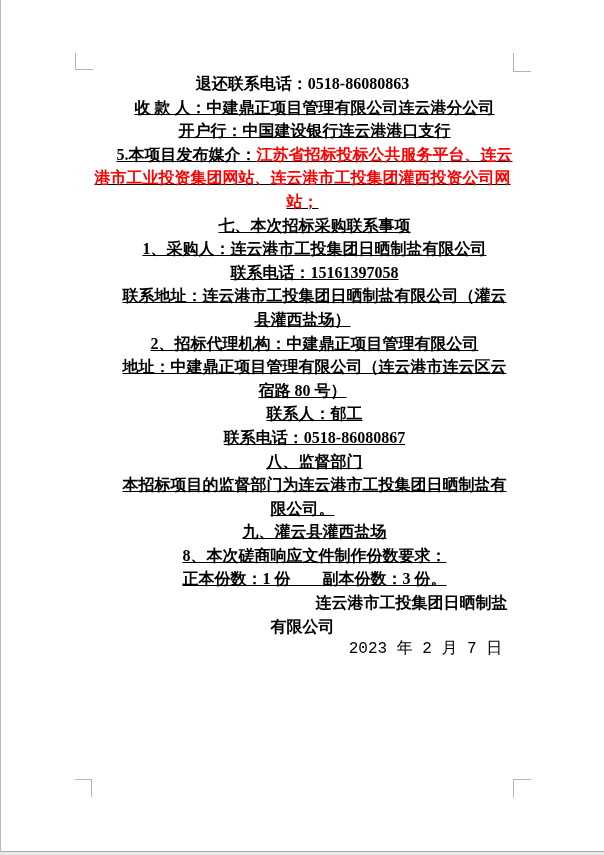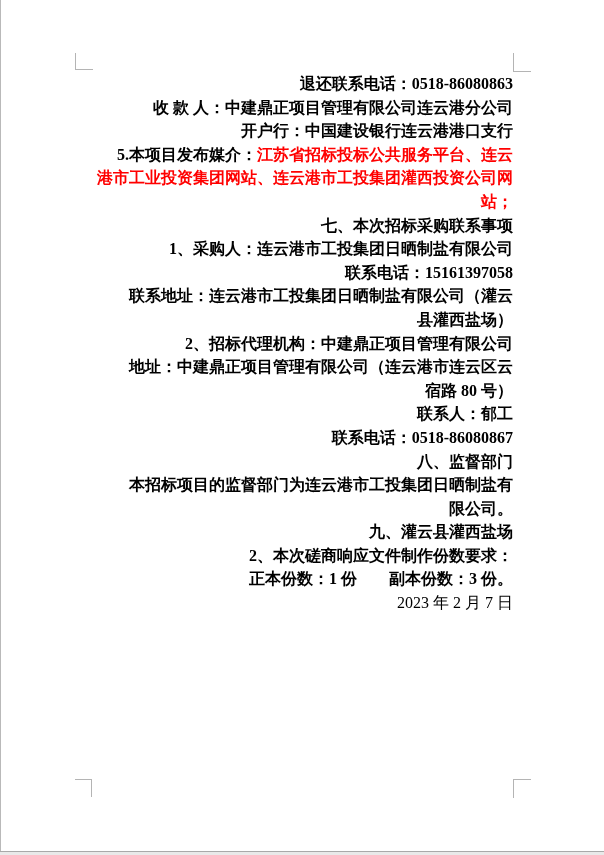--- a/index.html
+++ b/index.html
@@ -21,28 +21,28 @@
   .tr-v{left:513px;top:53px;width:1px;height:19px;}
   .tr-h{left:513px;top:71px;width:18px;height:1px;}
   .bl-h{left:75px;top:779px;width:17px;height:1px;}
   .bl-v{left:91px;top:779px;width:1px;height:18px;}
   .br-h{left:513px;top:779px;width:18px;height:1px;}
   .br-v{left:513px;top:779px;width:1px;height:19px;}
 
   .content{
     position:absolute;left:92px;top:72px;width:421px;
     font-size:16px;line-height:23.6px;font-weight:bold;color:#000000;
-    text-align:right;
+    text-align:center;
   }
   .content p{margin:0;padding:0;}
-  .ind{text-indent:24px;}
+  .ind{text-indent:24px;text-decoration:underline;}
   .gap{margin-top:24px;}
   .red{color:#ff0000;}
   .sig{text-indent:218px;margin-top:36px;}
-  .date{text-indent:246px;margin-top:31px;font-weight:normal;}
+  .date{text-indent:246px;margin-top:31px;font-weight:normal;font-family:Liberation Mono, monospace;}
 </style>
 </head>
 <body>
 
 <div class="paper"></div>
 <div class="edge-left"></div>
 <div class="edge-bottom"></div>
 
 <div class="mark tl-v"></div>
 <div class="mark tl-h"></div>
@@ -62,16 +62,17 @@
   <p class="ind">1、采购人：连云港市工投集团日晒制盐有限公司</p>
   <p class="ind">联系电话：15161397058</p>
   <p class="ind">联系地址：连云港市工投集团日晒制盐有限公司（灌云县灌西盐场）</p>
   <p class="ind">2、招标代理机构：中建鼎正项目管理有限公司</p>
   <p class="ind">地址：中建鼎正项目管理有限公司（连云港市连云区云宿路 80 号）</p>
   <p class="ind">联系人：郁工</p>
   <p class="ind">联系电话：0518-86080867</p>
   <p class="ind">八、监督部门</p>
   <p class="ind">本招标项目的监督部门为连云港市工投集团日晒制盐有限公司。</p>
   <p class="ind">九、灌云县灌西盐场</p>
-  <p class="ind">2、本次磋商响应文件制作份数要求：</p>
+  <p class="ind">8、本次磋商响应文件制作份数要求：</p>
   <p class="ind">正本份数：1 份　　副本份数：3 份。</p>
+  <p class="sig">连云港市工投集团日晒制盐有限公司</p>
   <p class="date">2023 年 2 月 7 日</p>
 </div>
 
 </body></html>

